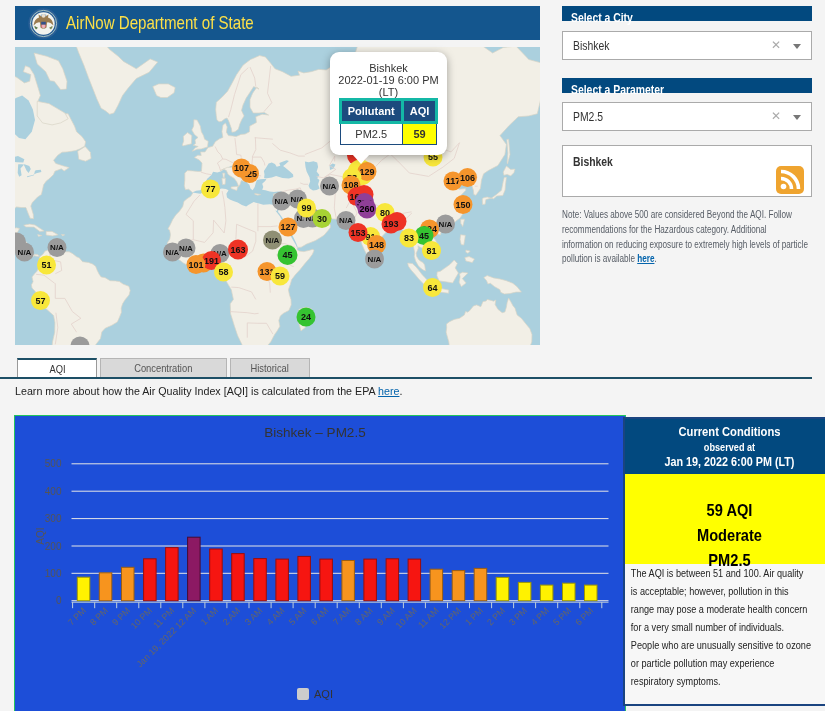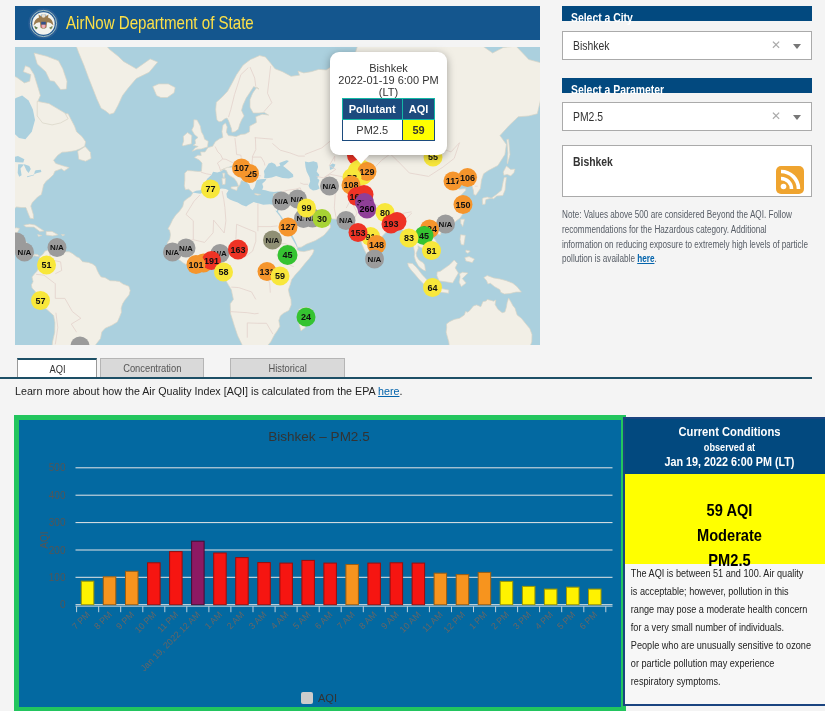--- a/index.html
+++ b/index.html
@@ -8,28 +8,28 @@
 #map{left:15px;top:47px;width:525px;height:298px;border:0}
 .sideh{left:562px;width:250px;height:15px;background:#02497f;color:#fff;font-size:13px;font-weight:bold;line-height:24px;padding-left:9px}
 .sideh span,.dd i{display:inline-block;transform:scaleX(0.8);transform-origin:0 50%;font-style:normal}
 .dd{left:562px;width:250px;height:29px;background:#fff;border:1px solid #aaa;font-size:13px;color:#333;line-height:27px;padding-left:10px}
 .ddx{position:absolute;right:30px;top:0;color:#aaa;font-size:12px}
 .ddc{position:absolute;right:10px;top:12px;width:0;height:0;border-left:4.5px solid transparent;border-right:4.5px solid transparent;border-top:5.5px solid #777}
 #rssbox{left:562px;top:145px;width:250px;height:52px;background:#fff;border:1px solid #aaa}
 #note{left:562px;top:208px;width:310px;font-size:10px;color:#565c65;line-height:14.8px;transform:scaleX(0.815);transform-origin:0 0}
 #tooltip{left:330px;top:52px;width:117px;height:103px;background:#fff;border-radius:9px;box-shadow:0 2px 8px rgba(0,0,0,.35);font-size:11px;color:#333;text-align:center;padding-top:10px;line-height:12px}
 #tooltip table{border-collapse:collapse;margin:0 auto;font-size:11px}
-#tooltip th{background:#1c4b7e;color:#fff;font-weight:bold;padding:4px 6px 4px;border:1px solid #14b8a6}
+#tooltip th{background:#1c4b7e;color:#fff;font-weight:bold;padding:4px 6px 4px;border:3px solid #14b8a6}
 #tooltip td{padding:4px 6px;border:1px solid #1c4b7e}
 .tab{top:358px;height:19px;font-size:11px;text-align:center;line-height:18px}
 .tab b{display:inline-block;font-weight:normal;transform:scaleX(0.85)}
 #tabline{left:0;top:377px;width:812px;height:2px;background:#1d4f66}
 #learn{left:15px;top:385px;font-size:11.5px;color:#222;transform:scaleX(0.93);transform-origin:0 0;white-space:nowrap}
 a.lnk{color:#0464ac;text-decoration:underline}
-#chartcard{left:14px;top:415px;width:612px;height:297px;background:#0369a1;border:5px solid #22c55e}
+#chartcard{left:14px;top:415px;width:612px;height:297px;background:#1d4ed8;border:1px solid #22c55e}
 #cc{left:623px;top:417px;width:213px;height:289px;background:#f7f7f7;border:2px solid #1a4480}
 #cchead{background:#02497f;color:#fff;text-align:center;height:55px;padding-top:5px}
 #cchead div{transform:scaleX(0.83)}
 #ccyellow{background:#ffff00;text-align:center;height:90px;padding-top:24px;color:#000}
 #ccyellow div{font-size:17px;font-weight:bold;line-height:25px;transform:scaleX(0.86)}
 #cchm{text-align:center;font-size:12px;font-weight:bold;color:#1b1b1b;padding:4px 0 1px}
 #cchm b{display:inline-block;transform:scaleX(0.82)}
 #ccp{padding:0 0 0 7px;font-size:11px;color:#222;line-height:18px;width:225px;transform:scaleX(0.83);transform-origin:0 0}
 </style></head><body>
 <div id="hdr" class="abs">
@@ -296,22 +296,22 @@
  <div class="abs" style="left:10px;top:8px;font-size:13px;font-weight:bold;color:#333;transform:scaleX(0.8);transform-origin:0 0">Bishkek</div>
  <svg class="abs" style="left:213px;top:20px" width="28" height="28" viewBox="0 0 28 28">
   <rect width="28" height="28" rx="5" fill="#efa42f"></rect>
   <circle cx="7.5" cy="20.5" r="2.8" fill="#fff"></circle>
   <path d="M5,12.5 a10.5,10.5 0 0 1 10.5,10.5" stroke="#fff" stroke-width="3.6" fill="none"></path>
   <path d="M5,5.5 a17.5,17.5 0 0 1 17.5,17.5" stroke="#fff" stroke-width="3.6" fill="none"></path>
  </svg>
 </div>
 <div id="note" class="abs">Note: Values above 500 are considered Beyond the AQI. Follow<br>recommendations for the Hazardous category. Additional<br>information on reducing exposure to extremely high levels of particle<br>pollution is available <a class="lnk" style="font-weight:bold" href="#">here</a>.</div>
 <div class="abs tab" style="left:17px;width:80px;background:#fff;border:1px solid #999;border-bottom:0;border-top:2px solid #1d4f66;color:#333"><b>AQI</b></div>
-<div class="abs tab" style="left:100px;width:104px;background:#d9d9d9;border:1px solid #b5b5b5;border-bottom:0;color:#555"><b>Concentration</b></div>
-<div class="abs tab" style="left:230px;width:115px;background:#d9d9d9;border:1px solid #b5b5b5;border-bottom:0;color:#555"><b>Historical</b></div>
+<div class="abs tab" style="left:100px;width:127px;background:#d9d9d9;border:1px solid #b5b5b5;border-bottom:0;color:#555"><b>Concentration</b></div>
+<div class="abs tab" style="left:230px;width:80px;background:#d9d9d9;border:1px solid #b5b5b5;border-bottom:0;color:#555"><b>Historical</b></div>
 <div id="tabline" class="abs"></div>
 <div id="learn" class="abs">Learn more about how the Air Quality Index [AQI] is calculated from the EPA <a class="lnk" href="#">here</a>.</div>
 <div id="chartcard" class="abs">
     <svg width="601" height="294" viewBox="0 0 601 294" style="display:block" font-family="'Liberation Sans',sans-serif">
       <text x="300" y="21" font-size="13.5" fill="#333" text-anchor="middle">Bishkek – PM2.5</text>
       <line x1="56.5" y1="184.7" x2="593.5" y2="184.7" stroke="#e6e6e6" stroke-width="1"></line>
       <text x="46.5" y="188.2" font-size="10" fill="#555" text-anchor="end">0</text>
       <line x1="56.5" y1="157.3" x2="593.5" y2="157.3" stroke="#e6e6e6" stroke-width="1"></line>
       <text x="46.5" y="160.8" font-size="10" fill="#555" text-anchor="end">100</text>
       <line x1="56.5" y1="130.0" x2="593.5" y2="130.0" stroke="#e6e6e6" stroke-width="1"></line>

